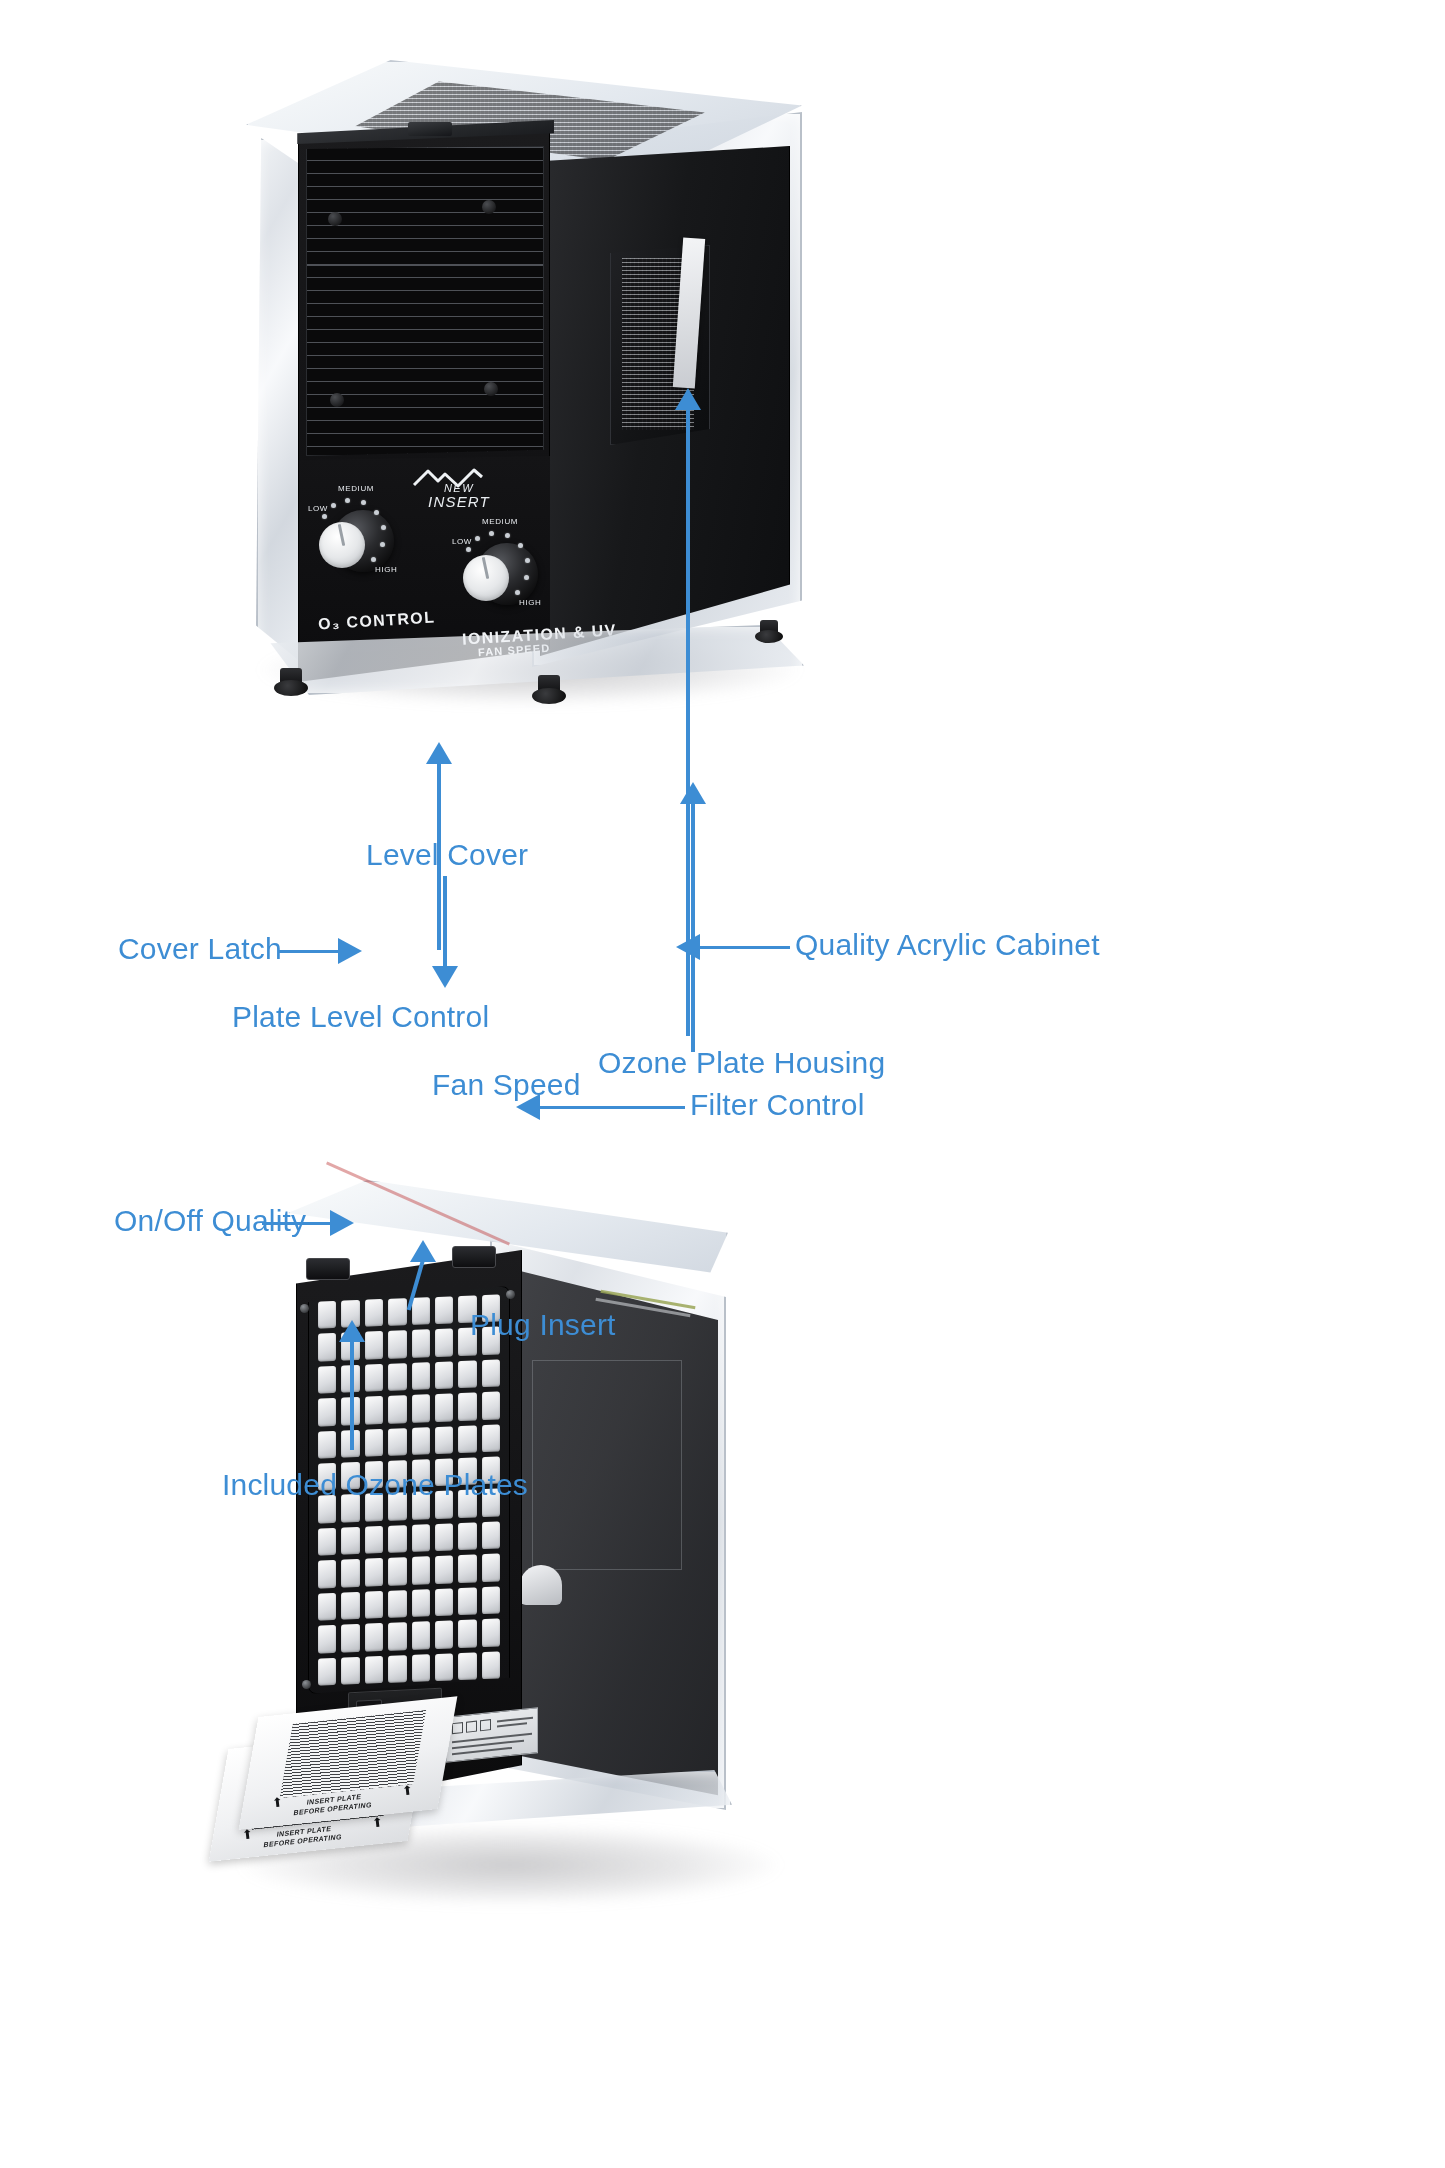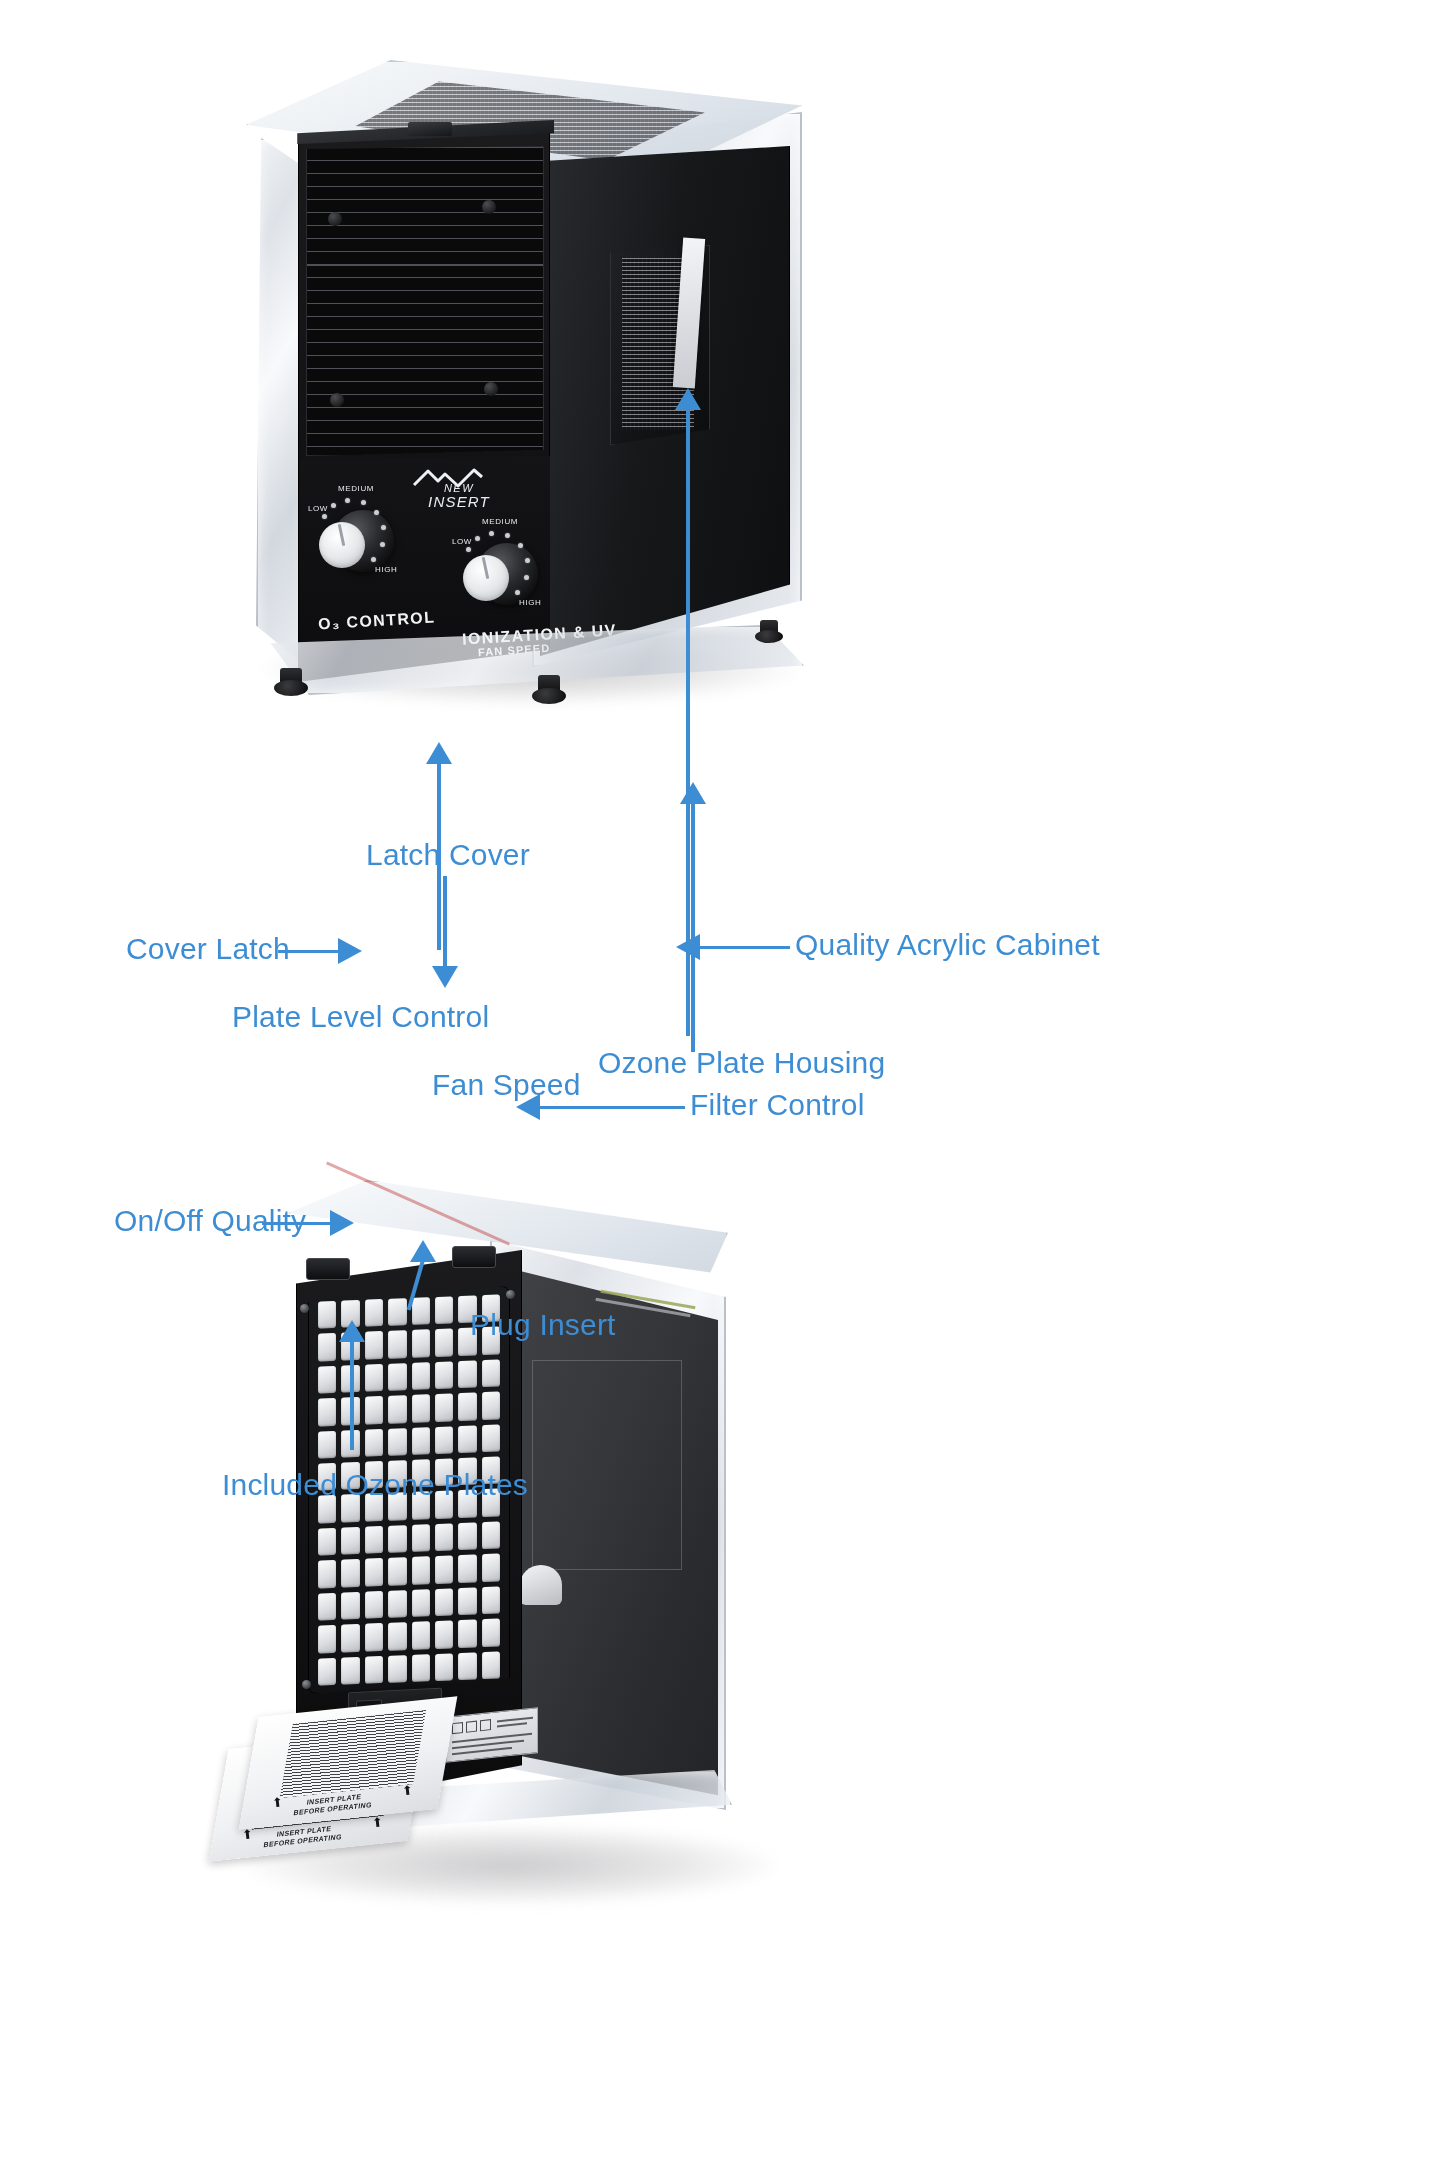--- a/index.html
+++ b/index.html
@@ -640,25 +640,25 @@
     <div class="plate-mesh" style="left:86px; top:538px; width:134px; height:72px;
                 transform: rotate(-6deg) skewX(-16deg); opacity:0.9;"></div>
     <div class="plate-text" style="left:94px; top:616px; transform: rotate(-6deg) skewX(-14deg);">
       <span>INSERT PLATE</span><br>
       <span>BEFORE OPERATING</span>
     </div>
     <div class="plate-arrow" style="left:72px; top:616px; transform: rotate(-6deg);">⬆</div>
     <div class="plate-arrow" style="left:202px; top:604px; transform: rotate(-6deg);">⬆</div>
   </div>
 
-  <div class="callout" style="left:366px; top:838px;">Latch Cover</div>
+  <div class="callout" style="left:366px; top:838px;">Level Cover</div>
   <div class="leader leader-v" style="left:443px; top:876px; height:92px;"></div>
   <div class="arrow-down" style="left:432px; top:966px;"></div>
 
-  <div class="callout" style="left:118px; top:932px;margin-left:8px;">Cover Latch</div>
+  <div class="callout" style="left:118px; top:932px;">Cover Latch</div>
   <div class="leader leader-h" style="left:278px; top:950px; width:62px;"></div>
   <div class="arrow-right" style="left:338px; top:938px;"></div>
 
   <div class="callout" style="left:795px; top:928px;">Quality Acrylic Cabinet</div>
   <div class="leader leader-h" style="left:700px; top:946px; width:90px;"></div>
   <div class="arrow-left" style="left:676px; top:934px;"></div>
 
   <div class="callout" style="left:690px; top:1088px;">Filter Control</div>
   <div class="leader leader-h" style="left:540px; top:1106px; width:145px;"></div>
   <div class="arrow-left" style="left:516px; top:1094px;"></div>

